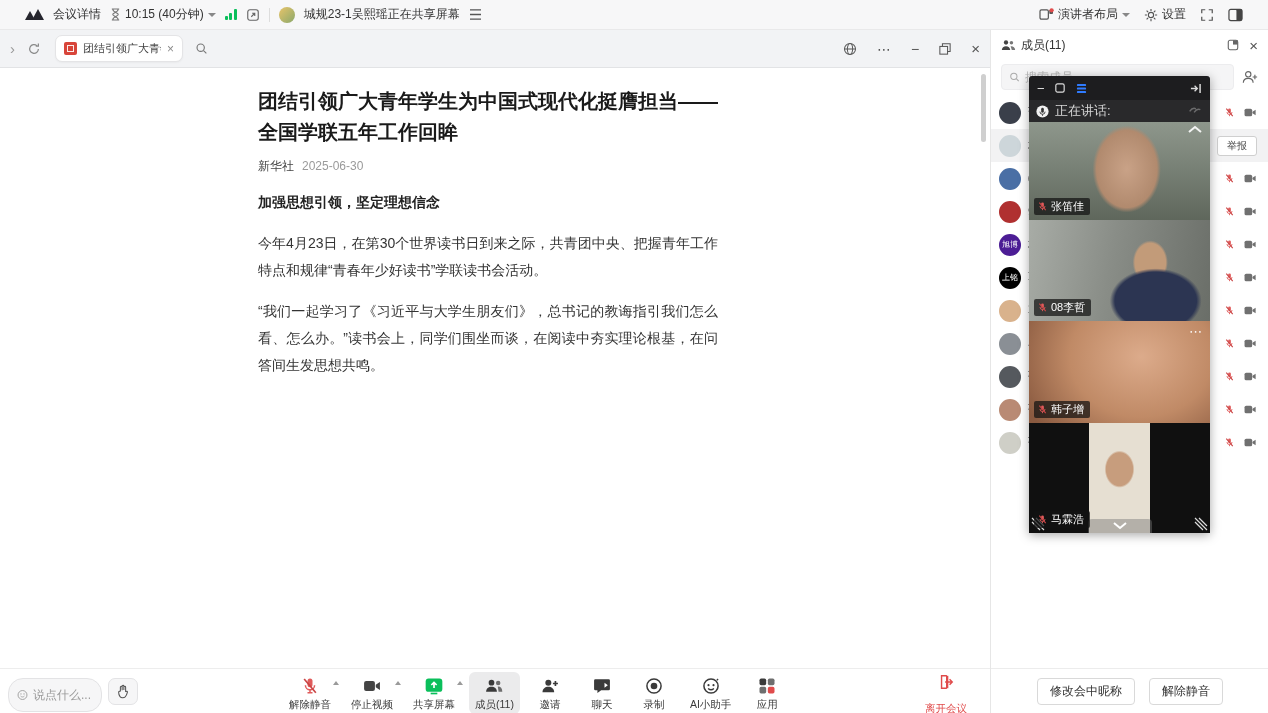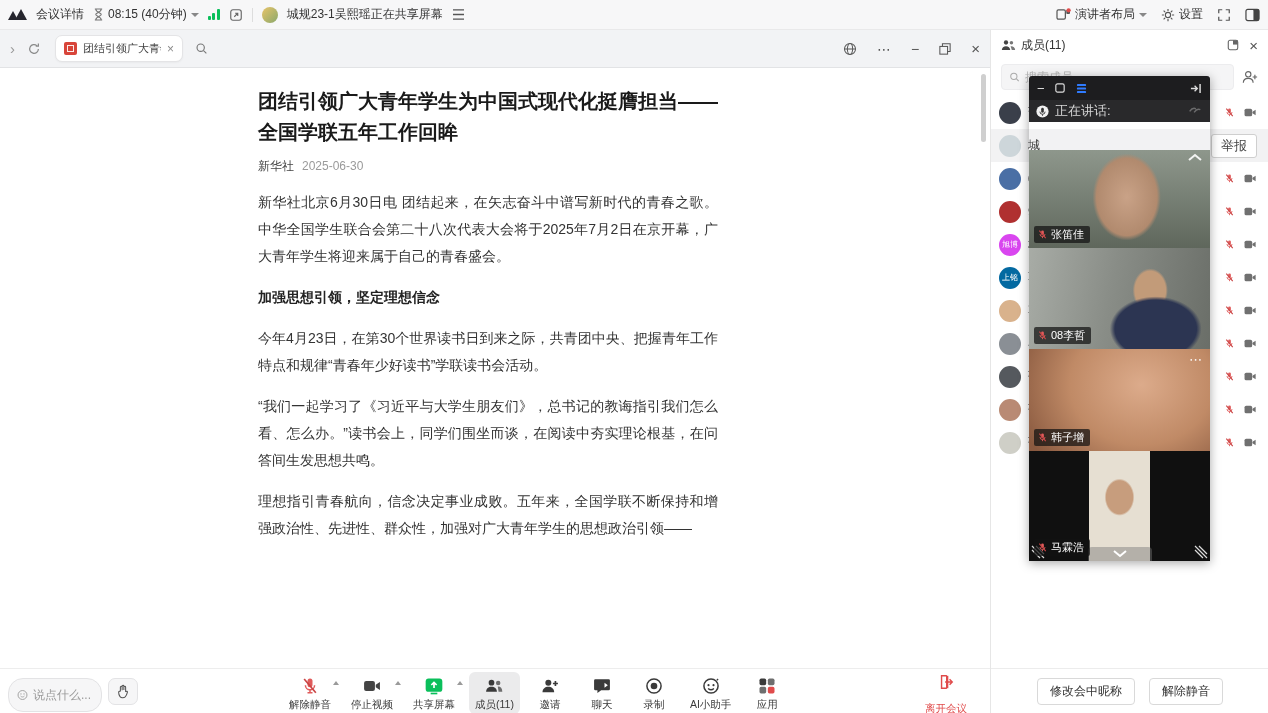--- a/index.html
+++ b/index.html
@@ -1,21 +1,21 @@
 <!DOCTYPE html>
 <html><head>
 <meta charset="utf-8">
 <style>
   * { box-sizing:border-box; margin:0; padding:0; }
   html,body { width:1268px; height:713px; }
   body { position:relative; font-family:"Liberation Sans","DejaVu Sans",sans-serif; background:#fff; overflow:hidden; color:#333; }
   svg { display:block; }
 
   
-  #topbar { position:absolute; left:0; top:0; width:1268px; height:30px; background:#f7f7f8; border-bottom:1px solid #e9e9ea; display:flex; align-items:center; padding:0 8px; font-size:12px; color:#333; z-index:90; }
+  #topbar { position:absolute; left:0; top:0; width:1268px; height:30px; background:#f7f7f8; border-bottom:1px solid #e9e9ea; display:flex; align-items:center; padding:0 25px; font-size:12px; color:#333; z-index:90; }
   .tb-left { display:flex; align-items:center; gap:9px; }
   .tb-right { margin-left:auto; display:flex; align-items:center; gap:14px; }
   .logo-tri { display:flex; align-items:flex-end; }
   .logo-tri i { display:block; width:0; height:0; border-style:solid; }
   .logo-tri i:first-child { border-width:0 5px 9px 5px; border-color:transparent transparent #26262e transparent; }
   .logo-tri i:last-child { border-width:0 6px 11px 6px; border-color:transparent transparent #26262e transparent; margin-left:-3px; }
   .tb-item { display:flex; align-items:center; gap:4px; }
   .chev-down { width:0;height:0;border-left:4px solid transparent;border-right:4px solid transparent;border-top:4px solid #888; }
   .tb-divider { width:1px; height:14px; background:#ddd; }
   .mini-avatar { width:16px; height:16px; border-radius:50%; background:linear-gradient(135deg,#e8c46a,#8aa86b); }
@@ -50,34 +50,34 @@
   #panel-search { display:flex; align-items:center; padding:4px 10px 6px 10px; gap:8px; }
   .search-box { flex:1; height:26px; background:#f5f5f6; border:1px solid #ececee; border-radius:4px; display:flex; align-items:center; padding:0 7px; gap:5px; }
   .search-box input { border:none; outline:none; background:transparent; font-size:12px; width:100%; color:#333; font-family:inherit; }
   .search-box input::placeholder { color:#b5b5b5; }
   #member-list { position:absolute; left:0; top:66px; width:278px; height:396px; overflow:hidden; }
   .mrow { height:33px; display:flex; align-items:center; padding:0 12px 0 8px; gap:7px; }
   .mrow.hovered { background:#f2f2f3; }
   .m-avatar { width:22px; height:22px; border-radius:50%; flex:none; display:flex; align-items:center; justify-content:center; color:#fff; font-size:8px; letter-spacing:0; overflow:hidden; }
   .m-name { font-size:12px; color:#333; white-space:nowrap; overflow:hidden; flex:1; }
   .m-icons { display:flex; align-items:center; gap:9px; flex:none; }
-  .report-btn { font-size:13px; color:#444; background:#fff; border:1px solid #cfcfcf; border-radius:3px; padding:2px 9px; }
+  .report-btn { font-size:10px; color:#444; background:#fff; border:1px solid #cfcfcf; border-radius:3px; padding:2px 9px; }
   #panel-foot { position:absolute; left:0; bottom:0; width:278px; height:45px; border-top:1px solid #ececec; background:#fff; display:flex; align-items:center; justify-content:center; gap:14px; z-index:80; }
   .pf-btn { font-size:12px; color:#333; background:#fff; border:1px solid #d9d9d9; border-radius:4px; padding:4px 12px; }
 
   
   #strip { position:absolute; left:1029px; top:76px; width:181px; z-index:50; box-shadow:0 2px 10px rgba(0,0,0,.35); }
   #strip-toolbar { height:24px; background:#1d1d1f; display:flex; align-items:center; padding:0 8px; gap:10px; border-radius:3px 3px 0 0; }
   #strip-toolbar .sp { flex:1; }
   .white-minus { color:#e8e8e8; font-size:13px; line-height:1; }
   #speaking { height:22px; background:#29292b; display:flex; align-items:center; gap:6px; padding:0 7px; }
   #speaking .sp-label { color:#d6d6d6; font-size:13px; }
   #speaking .sp-right { margin-left:auto; opacity:.45; }
   .tile { position:relative; width:181px; overflow:hidden; background:#222; }
-  .tile.s-portrait1 { height:98px; background:radial-gradient(55px 70px at 54% 48%, #c9a287 0%, #b18a6e 55%, rgba(0,0,0,0) 62%), linear-gradient(#8e978c,#5f675c);margin-top:28px; }
+  .tile.s-portrait1 { height:98px; background:radial-gradient(55px 70px at 54% 48%, #c9a287 0%, #b18a6e 55%, rgba(0,0,0,0) 62%), linear-gradient(#8e978c,#5f675c); }
   .tile.s-room { height:101px; background:radial-gradient(85px 60px at 70% 80%, #2c3552 0%, #2c3552 48%, rgba(0,0,0,0) 54%), radial-gradient(32px 40px at 67% 42%, #c29b79 0%, #c29b79 48%, rgba(0,0,0,0) 55%), linear-gradient(100deg,#a8aca6 0%,#898d87 45%,#6a6e68 100%); }
   .tile.s-closeup { height:102px; background:radial-gradient(130px 110px at 62% 35%, #dcab8b 0%, #c08a66 55%, #8a5a40 100%); }
   .tile.s-ceiling { height:100px; background:linear-gradient(115deg, rgba(0,0,0,.55) 0%, rgba(0,0,0,.55) 22%, rgba(0,0,0,0) 30%), linear-gradient(105deg, rgba(0,0,0,0) 28%, #cdd4cb 40%, #e6ebe3 48%, rgba(0,0,0,0) 60%), repeating-linear-gradient(15deg, #33372f 0 4px, #565b52 4px 8px); }
   .tile.s-vertical { height:110px; background:radial-gradient(24px 30px at 50% 42%, #c79d7d 0%, #c79d7d 55%, rgba(0,0,0,0) 62%), linear-gradient(90deg,#101010 0 33%, #e6dfd2 33% 67%, #101010 67% 100%); }
   .tile-label { position:absolute; left:5px; bottom:5px; background:rgba(18,18,18,.72); border-radius:2px; color:#fff; font-size:11px; display:flex; align-items:center; gap:3px; padding:1px 6px 1px 3px; }
   .tile-extra-top { position:absolute; top:3px; right:7px; color:#fff; opacity:.9; }
   .tile-dots { font-size:13px; letter-spacing:1px; }
   .bottom-chevron { position:absolute; left:50%; transform:translateX(-50%); bottom:0; width:64px; height:14px; background:rgba(120,120,120,.45); border-radius:4px 4px 0 0; display:flex; align-items:center; justify-content:center; }
   .resize-handle { position:absolute; bottom:2px; width:14px; height:14px; opacity:.85; }
   .resize-handle.left { left:2px; }
@@ -106,21 +106,21 @@
         <i></i>
         <i></i>
       </span>
     <span class="tb-item">
         <span>会议详情</span>
       </span>
     <span class="tb-item">
       <svg width="11" height="13" viewBox="0 0 12 14">
           <path d="M2 1h8M2 13h8M3 1c0 4 6 4 6 6s-6 2-6 6M9 1c0 4-6 4-6 6s6 2 6 6" stroke="#777" stroke-width="1.2" fill="none"></path>
         </svg>
-      <span>08:15 (40分钟)</span>
+      <span>10:15 (40分钟)</span>
       <span class="chev-down"></span>
     </span>
     <span class="sigbar">
         <i></i>
         <i></i>
         <i></i>
       </span>
     <svg width="14" height="14" viewBox="0 0 16 16">
         <rect x="2" y="2" width="12" height="12" rx="2.5" stroke="#666" fill="none" stroke-width="1.3"></rect>
         <path d="M6 10l4-4M7 6h3v3" stroke="#666" stroke-width="1.3" fill="none"></path>
@@ -189,25 +189,23 @@
       <span style="font-size:15px;color:#555;">×</span>
     </div>
   </div>
 
   <div id="doc">
     <h1>团结引领广大青年学生为中国式现代化挺膺担当——全国学联五年工作回眸</h1>
     <div class="byline">
       <span class="src">新华社</span><span class="date">2025-06-30</span>
     </div>
     <div id="doc-blocks">
-        <p>新华社北京6月30日电 团结起来，在矢志奋斗中谱写新时代的青春之歌。中华全国学生联合会第二十八次代表大会将于2025年7月2日在京开幕，广大青年学生将迎来属于自己的青春盛会。</p>
         <h3 class="doc-sub">加强思想引领，坚定理想信念</h3>
         <p>今年4月23日，在第30个世界读书日到来之际，共青团中央、把握青年工作特点和规律“青春年少好读书”学联读书会活动。</p>
         <p>“我们一起学习了《习近平与大学生朋友们》，总书记的教诲指引我们怎么看、怎么办。”读书会上，同学们围坐而谈，在阅读中夯实理论根基，在问答间生发思想共鸣。</p>
-        <p>理想指引青春航向，信念决定事业成败。五年来，全国学联不断保持和增强政治性、先进性、群众性，加强对广大青年学生的思想政治引领——</p>
       </div>
   </div>
 
   <div id="pg-scrollbar">
       <div id="pg-thumb"></div>
     </div>
 </div>
 
 <div id="panel">
   <div id="panel-head">
@@ -302,41 +300,41 @@
           </span>
           <span>
             <svg width="13" height="11" viewBox="0 0 24 20">
               <rect x="1" y="3" width="14" height="14" rx="3" fill="#707070"></rect>
               <path d="M15.5 8.5l6-3.8v10.6l-6-3.8z" fill="#707070"></path>
             </svg>
           </span>
         </span>
       </div>
       <div class="mrow">
-        <span class="m-avatar" style="background: #d946ef;">旭博</span>
+        <span class="m-avatar" style="background: #4c1d95;">旭博</span>
         <span class="m-name">城</span>
         <span class="m-icons">
           <span>
             <svg width="11" height="11" viewBox="0 0 24 24">
               <rect x="9" y="3" width="6" height="10.5" rx="3" fill="#e05b5b"></rect>
               <path d="M6.5 11a5.5 5.5 0 0 0 11 0" stroke="#e05b5b" stroke-width="2" fill="none"></path>
               <path d="M12 16.5V20" stroke="#e05b5b" stroke-width="2"></path>
               <path d="M5 3.5L19 20" stroke="#c94545" stroke-width="2.4"></path>
             </svg>
           </span>
           <span>
             <svg width="13" height="11" viewBox="0 0 24 20">
               <rect x="1" y="3" width="14" height="14" rx="3" fill="#707070"></rect>
               <path d="M15.5 8.5l6-3.8v10.6l-6-3.8z" fill="#707070"></path>
             </svg>
           </span>
         </span>
       </div>
       <div class="mrow">
-        <span class="m-avatar" style="background: #0369a1;">上铭</span>
+        <span class="m-avatar" style="background: #000000;">上铭</span>
         <span class="m-name">葛</span>
         <span class="m-icons">
           <span>
             <svg width="11" height="11" viewBox="0 0 24 24">
               <rect x="9" y="3" width="6" height="10.5" rx="3" fill="#e05b5b"></rect>
               <path d="M6.5 11a5.5 5.5 0 0 0 11 0" stroke="#e05b5b" stroke-width="2" fill="none"></path>
               <path d="M12 16.5V20" stroke="#e05b5b" stroke-width="2"></path>
               <path d="M5 3.5L19 20" stroke="#c94545" stroke-width="2.4"></path>
             </svg>
           </span>

